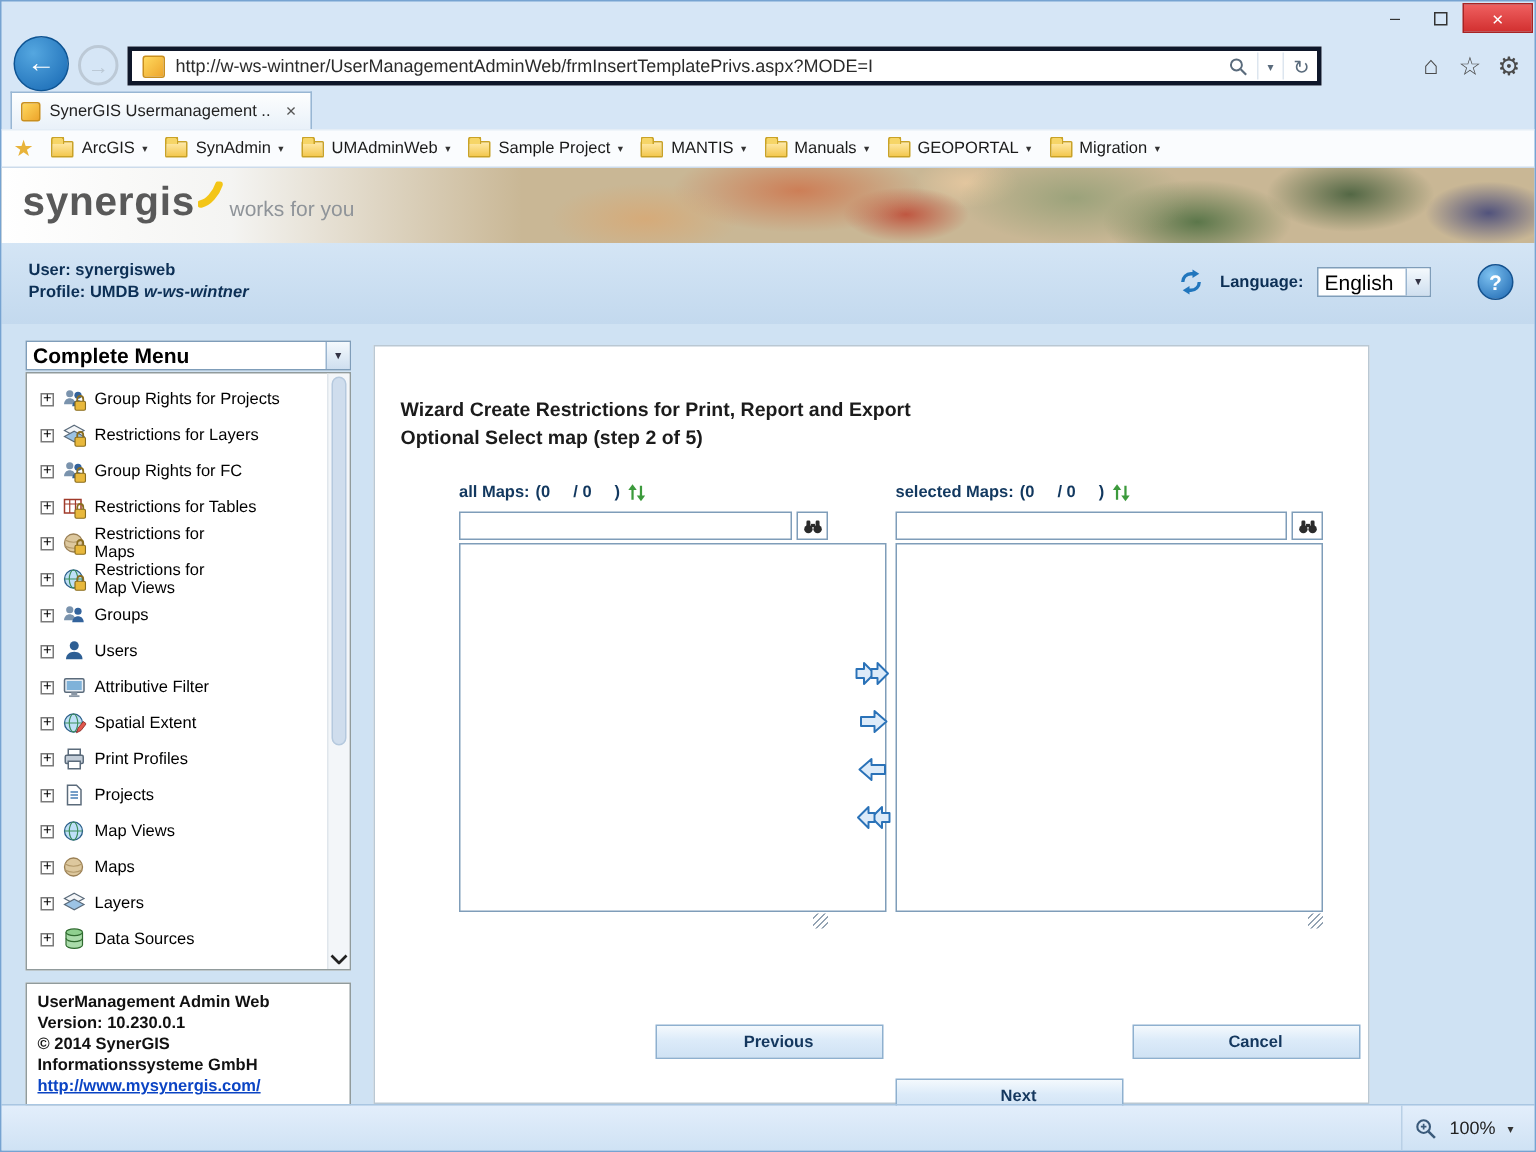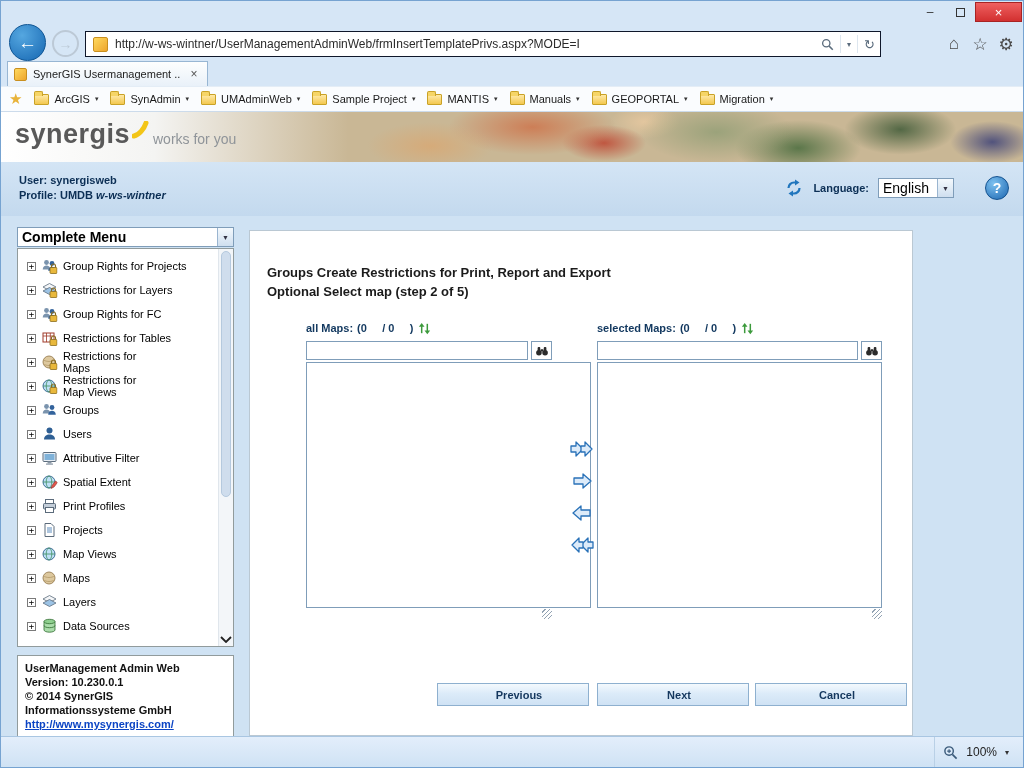--- a/index.html
+++ b/index.html
@@ -14,21 +14,21 @@
   .win-btn.close { width:47px; background:linear-gradient(#ef6060,#d23030); border:1px solid #a82323; color:#fff; font-size:13px; }
 
   
   .navbar { position:absolute; top:26px; left:0; right:0; height:34px; }
   .back-btn { position:absolute; left:8px; top:-3px; width:37px; height:37px; border-radius:50%;
     background:radial-gradient(circle at 35% 30%, #55a7e0, #1667b2); border:1px solid #0e5493;
     color:#fff; font-size:19px; display:flex; align-items:center; justify-content:center; cursor:pointer; }
   .fwd-btn { position:absolute; left:51px; top:3px; width:27px; height:27px; border-radius:50%;
     border:2px solid #bcc9d6; color:#bcc9d6; font-size:14px; display:flex; align-items:center; justify-content:center; background:transparent; cursor:pointer; }
   .addressbar { position:absolute; left:84px; top:4px; width:796px; height:26px; background:#fff;
-    border:1px solid #0f172a; display:flex; align-items:center; padding:0 5px; }
+    border:3px solid #0f172a; display:flex; align-items:center; padding:0 5px; }
   .addr-favicon { width:15px; height:15px; margin:0 7px 0 2px; border-radius:2px;
     background:linear-gradient(135deg,#ffd95e,#eda52c); border:1px solid #c98f1e; flex:none; }
   .addr-url { flex:1; font-size:12px; color:#2b2b2b; white-space:nowrap; overflow:hidden; }
   .addr-icons { display:flex; align-items:center; gap:3px; color:#5a6b7c; }
   .addr-sep { width:1px; height:18px; background:#dde6ef; margin:0 3px; }
   .addr-icons .glyph { font-size:13px; }
   .addr-icons .small { font-size:8px; }
   .nav-right { position:absolute; right:4px; top:4px; height:26px; display:flex; align-items:center; }
   .nav-ico { width:26px; height:26px; display:flex; align-items:center; justify-content:center; font-size:17px; color:#4a4a4a; cursor:pointer; }
 
@@ -109,21 +109,21 @@
   .resize-corner { width:10px; height:10px; background:repeating-linear-gradient(135deg, transparent 0 2px, #93a3b3 2px 3px); cursor:nwse-resize; }
 
   .transfer { position:absolute; left:318px; top:208px; width:28px; display:flex; flex-direction:column; gap:11px; align-items:center; }
   .xfer { background:none; border:none; padding:0; cursor:pointer; height:21px; }
   .arr { fill:#ddebf9; stroke:#2a72b8; stroke-width:1.3; stroke-linejoin:round; }
   .mir { transform:scaleX(-1); }
 
   .wiz-btn { position:absolute; top:452px; width:152px; height:23px;
     background:linear-gradient(#f4f9fd,#dcebf9 45%,#cfe2f4); border:1px solid #8eb0cf;
     font-size:11px; font-weight:bold; color:#14375e; font-family:"Liberation Sans",sans-serif; cursor:pointer;padding-left:12px; }
-  .btn-prev { left:187px; } .btn-next { left:347px; } .btn-cancel { left:505px; }
+  .btn-prev { left:187px; } .btn-next { left:347px;margin-top:36px; } .btn-cancel { left:505px; }
 
   
   .statusbar { position:absolute; bottom:0; left:0; right:0; height:31px; background:linear-gradient(#e3eefb,#cfe2f4); border-top:1px solid #a9c6e2; }
   .zoom-area { position:absolute; right:6px; top:0; height:100%; display:flex; align-items:center; gap:8px; padding:0 8px; border-left:1px solid #b9d0e6; font-size:12px; color:#222; cursor:pointer; }
   .zoom-caret { font-size:8px; color:#333; }
 
   .hidden-defs { position:absolute; width:0; height:0; overflow:hidden; }
 </style>
 </head>
 <body>
@@ -456,21 +456,21 @@
         <div>UserManagement Admin Web</div>
         <div>Version: 10.230.0.1</div>
         <div>© 2014 SynerGIS</div>
         <div>Informationssysteme GmbH</div>
         <div class="lnk">http://www.mysynergis.com/</div>
       </div>
     </div>
 
     <div class="main-panel">
       <div class="wizard-title">
-        <div>Groups Create Restrictions for Print, Report and Export</div>
+        <div>Wizard Create Restrictions for Print, Report and Export</div>
         <div>Optional Select map (step 2 of 5)</div>
       </div>
 
       <div class="col col-left">
         <div class="list-header">
           <span>all Maps:</span>
           <span class="count">(0     / 0     )</span>
           <svg width="15" height="15" viewBox="0 0 16 16">
               <path d="M5 13V5" stroke="#3c9a3c" stroke-width="1.6"></path>
               <path d="M2 6l3-4 3 4z" fill="#3c9a3c"></path>

